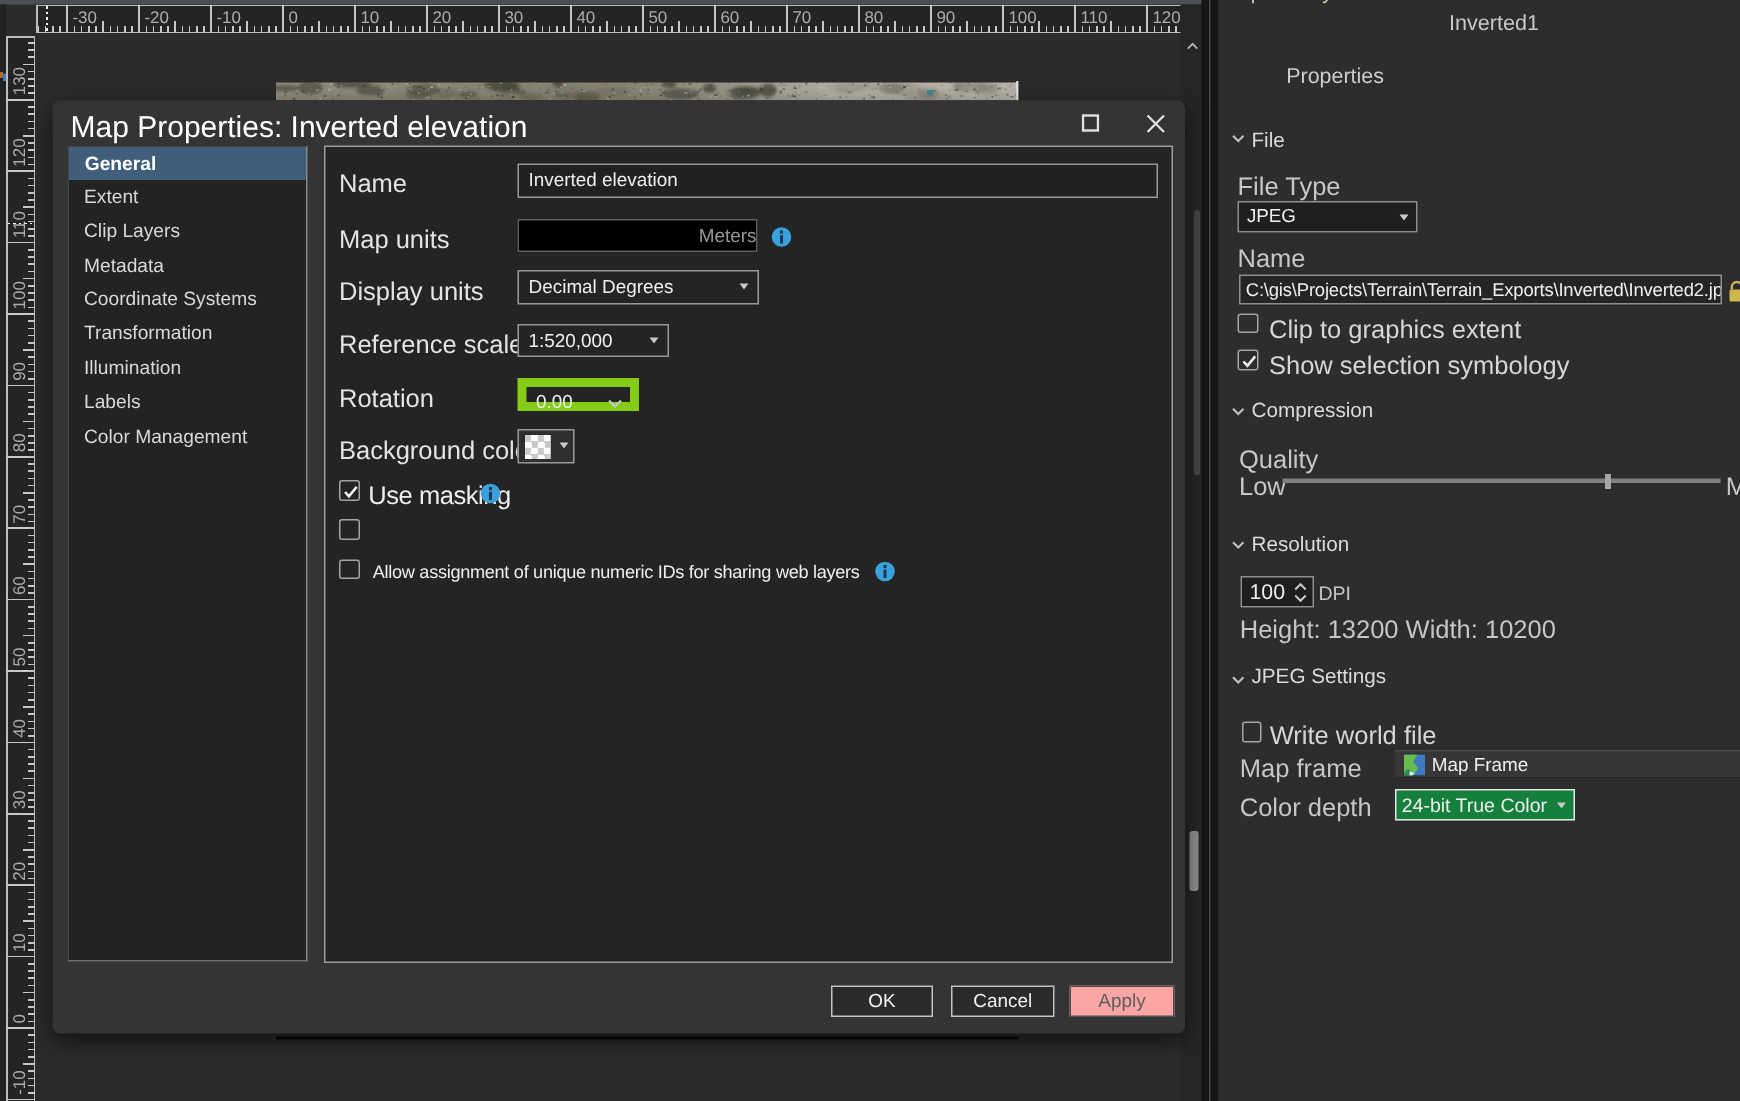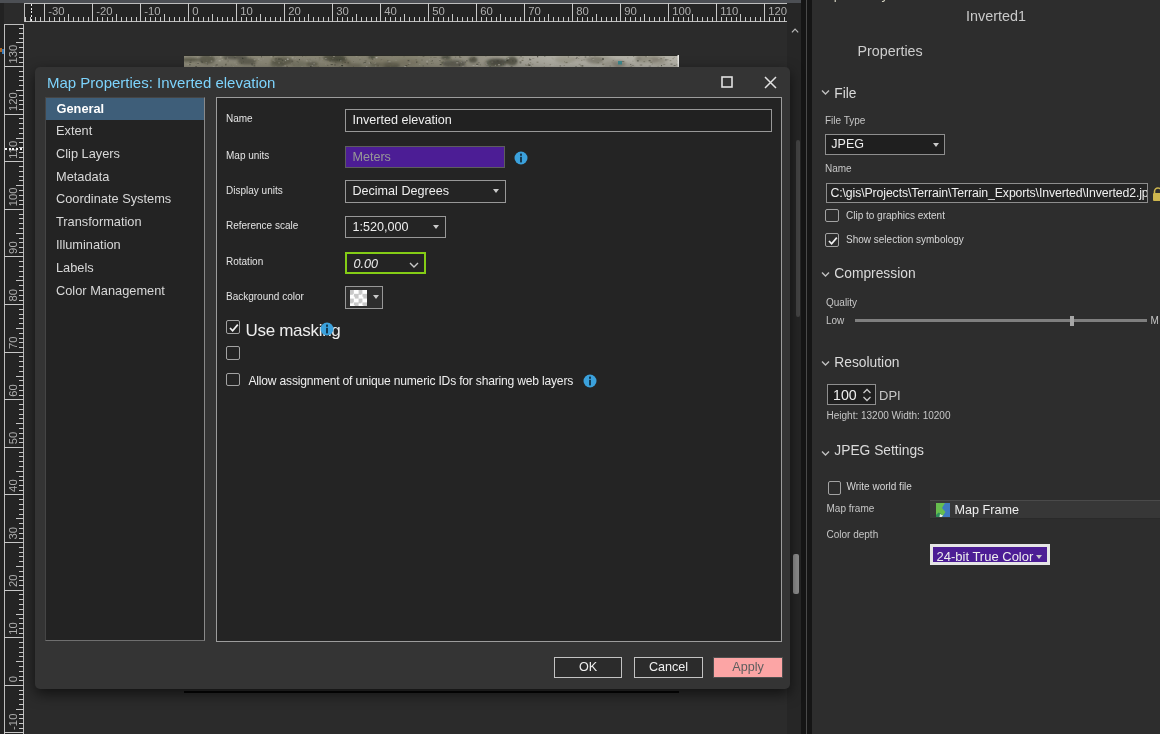--- a/index.html
+++ b/index.html
@@ -1,20 +1,20 @@
 <!DOCTYPE html>
 <html><head>
 <meta charset="utf-8">
 <style>
   * { margin:0; padding:0; box-sizing:border-box; }
   html,body { width:1160px; height:734px; overflow:hidden; background:#2b2b2b;
     font-family:"Liberation Sans", sans-serif; }
   .abs { position:absolute; }
   #stage { position:relative; width:1028px; height:734px; }
-  .lbl { position:absolute; color:#c6c6c6; font-size:10px; white-space:nowrap; }
+  .lbl { position:absolute; color:#c6c6c6; font-size:17px; white-space:nowrap; }
   .chk { position:absolute; width:13.5px; height:13.5px; border:1px solid #a3a3a3;
          border-radius:2px; background:transparent; }
   .ddarrow { position:absolute; width:0; height:0; border-left:3.5px solid transparent;
          border-right:3.5px solid transparent; border-top:4.5px solid #c9c9c9; }
 </style>
 </head>
 <body>
 <div id="stage">
 
   <div class="abs" style="left:0;top:0;width:801px;height:2.5px;background:#4c4f54;"></div>
@@ -874,21 +874,21 @@
         <rect x="434" y="6" width="4" height="3.5" fill="#38888e" opacity="0.95"></rect>
         <rect x="0" y="0" width="495" height="1" fill="#2a2a26"></rect>
         <rect x="493.5" y="0" width="1.5" height="13" fill="#e8e8e4"></rect>
       </svg></div>
 
   <div class="abs" style="left:184px;top:690.5px;width:495px;height:2.6px;background:#050505;"></div>
 
   <div class="abs" style="left:35px;top:66.5px;width:755px;height:622.5px;background:#343434;
        border-radius:5px; box-shadow:0 5px 14px rgba(0,0,0,0.6); z-index:10;">
 
-    <div class="abs" style="left:12px;top:7px;color:#7dd3fc;font-size:15px;">Map Properties: Inverted elevation</div>
+    <div class="abs" style="left:12px;top:7px;color:#ffffff;font-size:20px;">Map Properties: Inverted elevation</div>
 
     <svg class="abs" style="left:686px;top:9.5px;" width="12" height="12" viewBox="0 0 12 12">
       <rect x="1" y="1" width="10" height="10" fill="none" stroke="#e2e2e2" stroke-width="1.6"></rect>
     </svg>
     <svg class="abs" style="left:729px;top:9.5px;" width="13" height="13" viewBox="0 0 13 13">
       <path d="M1 1 L12 12 M12 1 L1 12" stroke="#e2e2e2" stroke-width="1.5"></path>
     </svg>
 
     <div class="abs" style="left:10px;top:30.5px;width:159.5px;height:544px;background:#232323;border:1px solid #454545;border-right-color:#8a8a8a;border-bottom-color:#6f6f6f;color:#d8d8d8;font-size:12.8px;">
       <div style="height:21.8px;background:#3e5e79;color:#fff;font-weight:bold;line-height:21.8px;padding-left:10.5px;margin-top:0;">General</div>
@@ -908,40 +908,40 @@
       <div class="lbl" style="left:9.5px;top:52px;color:#e3e3e3;">Map units</div>
       <div class="lbl" style="left:9.5px;top:87px;color:#e3e3e3;">Display units</div>
       <div class="lbl" style="left:9.5px;top:122px;color:#e3e3e3;">Reference scale</div>
       <div class="lbl" style="left:9.5px;top:157.5px;color:#e3e3e3;">Rotation</div>
       <div class="lbl" style="left:9.5px;top:192.5px;color:#e3e3e3;">Background color</div>
 
       <div class="abs" style="left:128.9px;top:11px;width:426.5px;height:22.5px;background:#212121;border:1px solid #989898;">
         <div style="color:#eeeeee;font-size:12.6px;padding:3px 0 0 6px;">Inverted elevation</div>
       </div>
 
-      <div class="abs" style="left:128.9px;top:47.5px;width:160px;height:22.5px;background:#4c1d95;border:1px solid #5d5d5d;">
+      <div class="abs" style="left:128.9px;top:47.5px;width:160px;height:22.5px;background:#000000;border:1px solid #5d5d5d;text-align:right;">
         <div style="color:#979797;font-size:12.6px;padding:3px 0 0 6px;">Meters</div>
       </div>
       <svg class="abs" style="left:297px;top:52.5px;" width="14" height="14" viewBox="0 0 14 14">
           <circle cx="7" cy="7" r="6.5" fill="#3ba1dc"></circle>
           <rect x="6" y="2.6" width="2" height="2.2" fill="#143a52"></rect>
           <rect x="6" y="5.8" width="2" height="5.6" fill="#143a52"></rect>
         </svg>
 
       <div class="abs" style="left:128.9px;top:82px;width:161px;height:22.5px;background:#242424;border:1px solid #989898;">
         <div style="color:#eeeeee;font-size:12.6px;padding:3px 0 0 6px;">Decimal Degrees</div>
         <div class="ddarrow" style="right:6px;top:8px;"></div>
       </div>
 
       <div class="abs" style="left:128.9px;top:117.5px;width:101px;height:22.5px;background:#242424;border:1px solid #989898;">
         <div style="color:#eeeeee;font-size:12.6px;padding:3px 0 0 6px;">1:520,000</div>
         <div class="ddarrow" style="right:6px;top:8px;"></div>
       </div>
 
-      <div class="abs" style="left:128.9px;top:153.5px;width:81px;height:22.5px;background:#242424;border:2px solid #84cc16;font-style:italic;">
+      <div class="abs" style="left:128.9px;top:153.5px;width:81px;height:22.5px;background:#242424;border:6px solid #84cc16;">
         <div style="color:#eeeeee;font-size:12.6px;padding:3px 0 0 6px;">0.00</div>
         <svg class="abs" style="right:5px;top:7px;" width="10" height="8" viewBox="0 0 10 8">
           <path d="M1 2 L5 6 L9 2" fill="none" stroke="#c9c9c9" stroke-width="1.4"></path>
         </svg>
       </div>
 
       <div class="abs" style="left:128.9px;top:188px;width:37.5px;height:22.5px;background:#2e2e2e;border:1px solid #989898;">
         <div class="abs" style="left:4px;top:2.5px;width:17px;height:16.5px;background:#ffffff;
           background-image:conic-gradient(#ffffff 90deg,#c9c9c9 90deg 180deg,#ffffff 180deg 270deg,#c9c9c9 270deg);
           background-size:8.6px 8.6px;"></div>
@@ -1053,19 +1053,19 @@
     <div class="abs" style="left:118px;top:499.7px;width:232px;height:19.5px;background:#373737;border-top:1px solid #4a4a4a;border-bottom:1px solid #2a2a2a;">
       <svg class="abs" style="left:5.5px;top:2.5px;" width="14" height="14" viewBox="0 0 14 14">
           <rect x="0" y="0" width="14" height="14" fill="#3f79c1"></rect>
           <path d="M0 0 H9 L6 5 L9.5 9 L6 14 H0 Z" fill="#67bd4e"></path>
           <path d="M2.5 9.5 L6 11.5 L4.5 14 H0 V12 Z" fill="#2e8f5a"></path>
           <path d="M4 11 L7 12.5 L5.5 14 H3.5 Z" fill="#e8f0e8"></path>
         </svg>
       <div class="abs" style="left:24.5px;top:2.5px;color:#eeeeee;font-size:12.6px;">Map Frame</div>
     </div>
     <div class="lbl" style="left:14.5px;top:529px;">Color depth</div>
-    <div class="abs" style="left:118px;top:525.5px;width:120px;height:21px;background:#4c1d95;border:3px solid #e5e5e5;margin-top:18px;">
+    <div class="abs" style="left:118px;top:525.5px;width:120px;height:21px;background:#15803d;border:1px solid #e5e5e5;">
       <div style="color:#eeeeee;font-size:13px;padding:2px 0 0 3.5px;">24-bit True Color</div>
       <div class="ddarrow" style="right:5px;top:8.5px;"></div>
     </div>
   </div>
 
 </div>
 
 </body></html>

